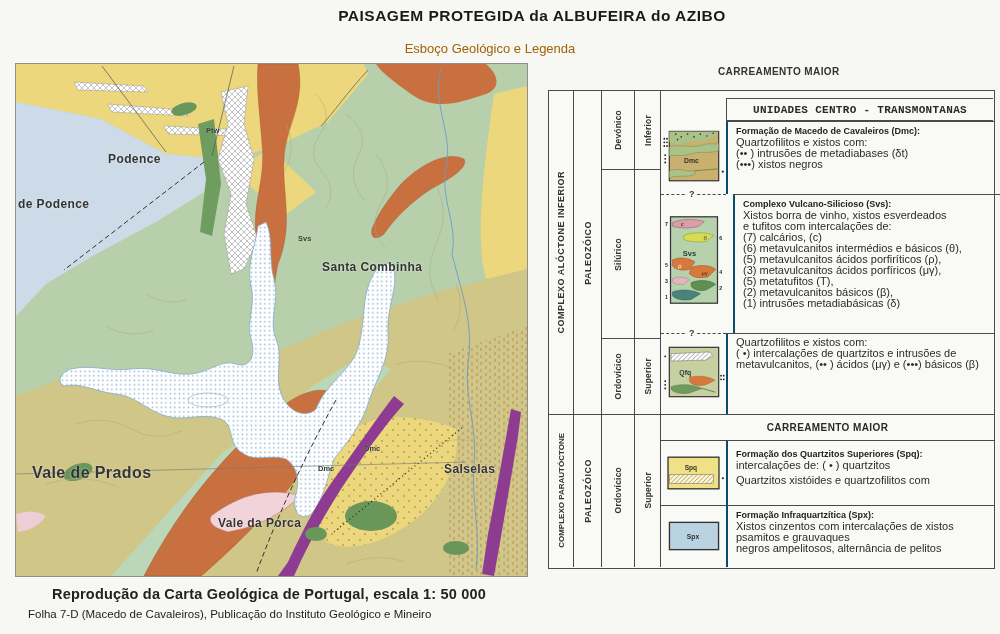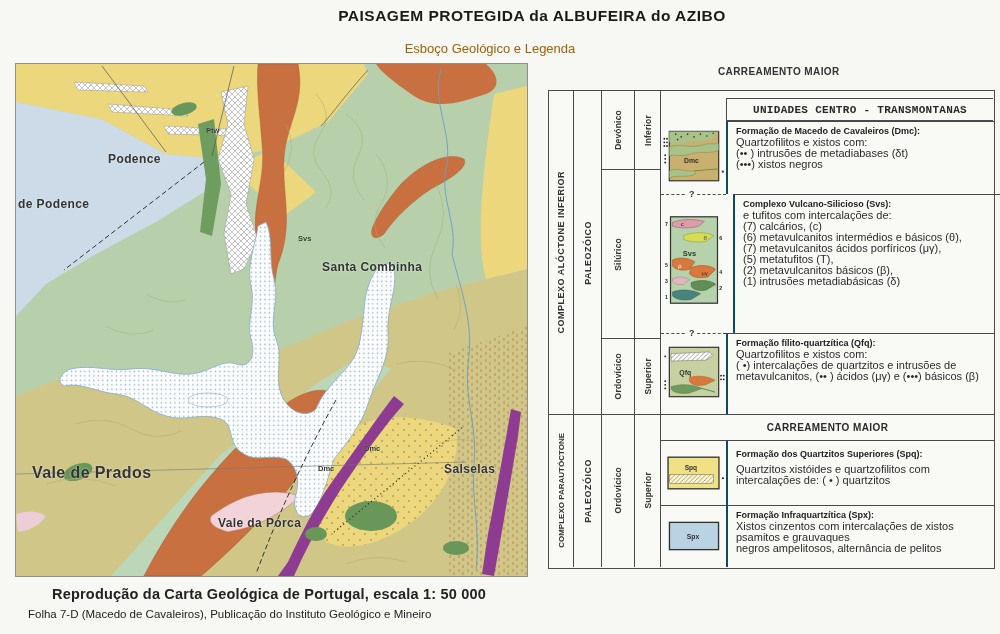--- a/index.html
+++ b/index.html
@@ -302,24 +302,26 @@
         <text x="2" y="55">5</text>
           <text x="60" y="63">4</text>
         <text x="2" y="73">3</text>
           <text x="60" y="80">2</text>
         <text x="2" y="90">1</text>
       </g>
     </svg>
   </div>
   <div class="cell desc bl bt" style="left:184px;top:103px;width:268px;height:139px">
     <div class="dtitle">Complexo Vulcano-Silicioso  (Svs):</div>
+    <div class="dline">Xistos borra de vinho, xistos esverdeados</div>
     <div class="dline">e tufitos com intercalações de:</div>
     <div class="dline">(7) calcários, (c)</div>
     <div class="dline">(6) metavulcanitos intermédios e básicos (θ),</div>
-    <div class="dline">(7) metavulcanitos ácidos porfíricos (μγ),</div>
+    <div class="dline">(5) metavulcanitos ácidos porfiríticos (ρ),</div>
+    <div class="dline">(3) metavulcanitos ácidos porfíricos (μγ),</div>
     <div class="dline">(5) metatufitos (T),</div>
     <div class="dline">(2) metavulcanitos básicos (β),</div>
     <div class="dline">(1) intrusões metadiabásicas (δ)</div>
   </div>
 
   <div class="sep" style="top:242px">
     <span class="q">?</span>
     </div>
 
   <div class="cell swcell" style="left:112px;top:242px;width:65px;height:81px">
@@ -342,21 +344,20 @@
       </g>
       <rect x="8" y="3" width="54" height="54" fill="#c6d0a0" stroke="#333" stroke-width="1.3"></rect>
       <path d="M10,10 L52,8 L56,12 L48,17 L10,18 Z" fill="url(#hq)" stroke="#666" stroke-width=".5"></path>
       <text x="19" y="33" font-size="7.5" font-weight="bold" fill="#333" font-family="Liberation Sans, sans-serif">Qfq</text>
       <path d="M30,36 C40,33 52,35 58,39 L48,44 C38,46 31,43 30,40 Z" fill="#d8783c" stroke="#9a4f22" stroke-width=".4"></path>
       <path d="M10,46 C22,42 36,44 44,48 L30,53 C18,55 11,51 10,49 Z" fill="#6f9a5e" stroke="#3f6a34" stroke-width=".4"></path>
       <path d="M44,48 L58,52" stroke="#3f6a34" stroke-width=".8" fill="none"></path>
     </svg>
   </div>
   <div class="cell desc bl bt" style="left:177px;top:242px;width:268px;height:81px">
-    <div class="dtitle">Formação fílito-quartzítica (Qfq):</div>
     <div class="dline">Quartzofilitos e xistos com:</div>
     <div class="dline">( •) intercalações de quartzitos e intrusões de</div>
     <div class="dline">metavulcanitos, (•• ) ácidos (μγ) e (•••) básicos (β)</div>
   </div>
 
   <div class="hline" style="top:323px"></div>
 
   <div class="cell vcell f8 br" style="left:0;top:323px;width:25px;height:153px">
     <span>COMPLEXO PARAUTÓCTONE</span>
     </div>
@@ -381,22 +382,22 @@
         </pattern>
       </defs>
       <rect x="8" y="4" width="58" height="36" fill="#f0e187" stroke="#333" stroke-width="1.5"></rect>
       <text x="27" y="19" font-size="7.5" font-weight="bold" fill="#333" font-family="Liberation Sans, sans-serif">Spq</text>
       <rect x="10" y="24" width="50" height="10" fill="url(#hq2)" stroke="#555" stroke-width=".5"></rect>
       <circle cx="70.5" cy="28" r="1.2" fill="#222"></circle>
     </svg>
   </div>
   <div class="cell desc bl bb" style="left:177px;top:350px;width:268px;height:65px">
     <div class="dtitle" style="margin-top:4px">Formação dos Quartzitos Superiores  (Spq):</div>
+    <div class="dline">intercalações de: ( • ) quartzitos</div>
     <div class="dline" style="margin-top:4px">Quartzitos xistóides e quartzofilitos com</div>
-    <div class="dline">intercalações de: ( • ) quartzitos</div>
   </div>
 
   <div class="cell swcell" style="left:112px;top:415px;width:65px;height:61px">
     <svg width="60" height="34" viewBox="0 0 66 36" style="margin-top:13px">
       <rect x="6" y="3" width="54" height="30" fill="#b9d3e3" stroke="#333" stroke-width="1.5"></rect>
       <text x="25" y="21" font-size="7.5" font-weight="bold" fill="#333" font-family="Liberation Sans, sans-serif">Spx</text>
     </svg>
   </div>
   <div class="cell desc bl" style="left:177px;top:415px;width:268px;height:61px">
     <div class="dtitle">Formação Infraquartzítica (Spx):</div>

